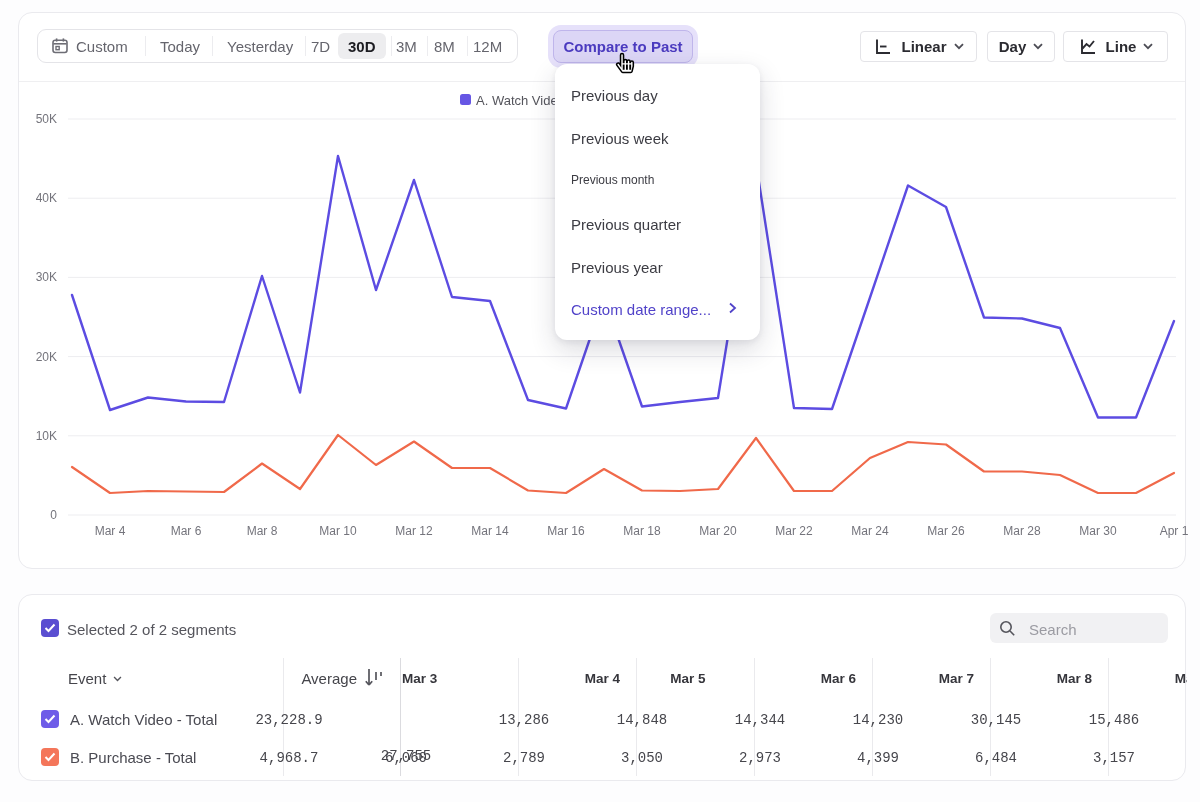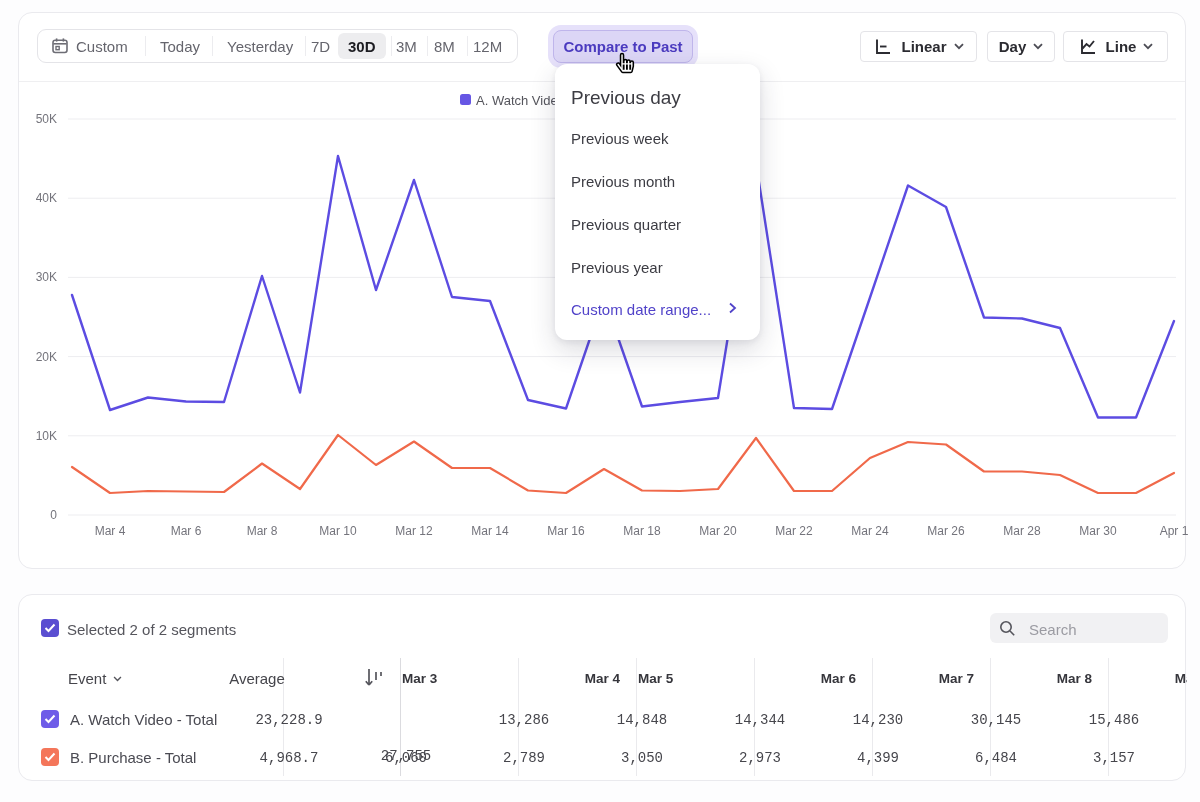--- a/index.html
+++ b/index.html
@@ -98,23 +98,23 @@
 <text x="946" y="535" text-anchor="middle">Mar 26</text>
 <text x="1022" y="535" text-anchor="middle">Mar 28</text>
 <text x="1098" y="535" text-anchor="middle">Mar 30</text>
 <text x="1174" y="535" text-anchor="middle">Apr 1</text>
 </g>
 <polyline points="72,467 110,493 148,491 186,491.5 224,492 262,463.5 300,489 338,435 376,465 414,441.5 452,468 490,468 528,490.5 566,493 604,469 642,490.5 680,491 718,489 756,438 794,491 832,491 870,458 908,442 946,444.5 984,471.5 1022,471.5 1060,475 1098,493 1136,493 1174,473" stroke="#f0694a" stroke-width="2.2" stroke-linejoin="round" stroke-linecap="round"></polyline>
 <polyline points="72,295 110,410 148,397.5 186,401.5 224,402 262,276 300,392.5 338,156 376,290 414,180 452,297 490,301 528,400 566,408.5 604,297.5 642,406.5 680,402 718,398 756,163 794,408 832,409 870,297.5 908,185.5 946,207 984,317.5 1022,318.5 1060,328 1098,417.5 1136,417.5 1174,321" stroke="#5c4ce2" stroke-width="2.4" stroke-linejoin="round" stroke-linecap="round"></polyline>
 </svg>
 
 <div class="abs" style="left:555px;top:64px;width:205px;height:276px;background:#fff;border-radius:12px;box-shadow:0 10px 26px rgba(40,40,60,0.16),0 2px 6px rgba(40,40,60,0.08);z-index:20"></div>
-<div class="abs" style="left:571px;top:87px;font-size:19px;color:#3c3c43;z-index:21">Previous day</div>
+<div class="abs" style="left:571px;top:87px;font-size:15px;color:#3c3c43;z-index:21">Previous day</div>
 <div class="abs" style="left:571px;top:130px;font-size:15px;color:#3c3c43;z-index:21">Previous week</div>
-<div class="abs" style="left:571px;top:173px;font-size:15px;color:#3c3c43;z-index:21">Previous month</div>
+<div class="abs" style="left:571px;top:173px;font-size:12px;color:#3c3c43;z-index:21">Previous month</div>
 <div class="abs" style="left:571px;top:216px;font-size:15px;color:#3c3c43;z-index:21">Previous quarter</div>
 <div class="abs" style="left:571px;top:259px;font-size:15px;color:#3c3c43;z-index:21">Previous year</div>
 <div class="abs" style="left:571px;top:301px;font-size:15px;color:#5143c9;z-index:21">Custom date range...</div>
 <svg class="abs" style="left:728px;top:302px;z-index:21" width="9" height="12" viewBox="0 0 9 12" fill="none" stroke="#5143c9" stroke-width="1.8">
     <path d="M2 1.5 L7 6 L2 10.5"></path>
   </svg>
 
 <svg class="abs" style="left:615px;top:52px;z-index:30" width="20" height="22" viewBox="-40 -40 528 592">
 <path fill="#fff" stroke="#000" stroke-width="42" d="M448 240v96c0 3.084-.356 6.159-1.063 9.162l-32 136C410.686 499.23 394.562 512 376 512H168a40.004 40.004 0 0 1-32.35-16.473l-127.997-176c-12.993-17.866-9.043-42.883 8.822-55.876 17.867-12.994 42.884-9.043 55.877 8.823L104 315.992V40c0-22.091 17.909-40 40-40s40 17.909 40 40v200h8v-40c0-22.091 17.909-40 40-40s40 17.909 40 40v40h8v-24c0-22.091 17.909-40 40-40s40 17.909 40 40v24h8c0-22.091 17.909-40 40-40s40 17.909 40 40zm-256 80h-8v96h8v-96zm88 0h-8v96h8v-96zm88 0h-8v96h8v-96z"></path>
 </svg>
@@ -140,29 +140,29 @@
 <div class="abs" style="left:636px;top:658px;width:1px;height:118px;background:#eaeaed"></div>
 <div class="abs" style="left:754px;top:658px;width:1px;height:118px;background:#eaeaed"></div>
 <div class="abs" style="left:872px;top:658px;width:1px;height:118px;background:#eaeaed"></div>
 <div class="abs" style="left:990px;top:658px;width:1px;height:118px;background:#eaeaed"></div>
 <div class="abs" style="left:1108px;top:658px;width:1px;height:118px;background:#eaeaed"></div>
 
 <div class="abs" style="left:68px;top:670px;font-size:15px;color:#45454b">Event</div>
 <svg class="abs" style="left:113px;top:676px" width="9" height="6" viewBox="0 0 10 7" fill="none" stroke="#55555c" stroke-width="1.6">
     <path d="M1 1.2 L5 5.2 L9 1.2"></path>
   </svg>
-<div class="abs" style="left:157px;top:670px;width:200px;font-size:15px;color:#45454b;text-align:center">Average</div>
+<div class="abs" style="left:157px;top:670px;width:200px;font-size:15px;color:#45454b;text-align:right">Average</div>
 <svg class="abs" style="left:365px;top:668px" width="18" height="20" viewBox="0 0 18 20" fill="none" stroke="#55555c" stroke-width="1.7">
 <path d="M4 1 V17 M4 17 L0.8 13.2 M4 17 L7.2 13.2"></path>
     <line x1="11" y1="4" x2="11" y2="12"></line>
     <line x1="16" y1="4" x2="16" y2="8"></line>
 </svg>
 <div class="abs" style="left:402px;top:671px;width:100px;font-size:13.5px;font-weight:700;color:#36363c;text-align:left">Mar 3</div>
 <div class="abs" style="left:520px;top:671px;width:100px;font-size:13.5px;font-weight:700;color:#36363c;text-align:right">Mar 4</div>
-<div class="abs" style="left:638px;top:671px;width:100px;font-size:13.5px;font-weight:700;color:#36363c;text-align:left">Mar 5</div>
+<div class="abs" style="left:638px;top:671px;width:100px;font-size:13.5px;font-weight:700;color:#36363c;text-align:center">Mar 5</div>
 <div class="abs" style="left:756px;top:671px;width:100px;font-size:13.5px;font-weight:700;color:#36363c;text-align:right">Mar 6</div>
 <div class="abs" style="left:874px;top:671px;width:100px;font-size:13.5px;font-weight:700;color:#36363c;text-align:right">Mar 7</div>
 <div class="abs" style="left:992px;top:671px;width:100px;font-size:13.5px;font-weight:700;color:#36363c;text-align:right">Mar 8</div>
 <div class="abs" style="left:1110px;top:671px;width:100px;font-size:13.5px;font-weight:700;color:#36363c;text-align:right">Mar 9</div>
 
 <div class="abs" style="left:41px;top:710px;width:18px;height:18px;background:#6e5ce8;border-radius:4px"></div>
 <svg class="abs" style="left:44px;top:714px" width="12" height="10" viewBox="0 0 12 10" fill="none" stroke="#fff" stroke-width="2">
     <path d="M1.5 5 L4.5 8 L10.5 1.5"></path>
   </svg>
 <div class="abs" style="left:70px;top:711px;font-size:15px;color:#4a4a52">A. Watch Video - Total</div>

